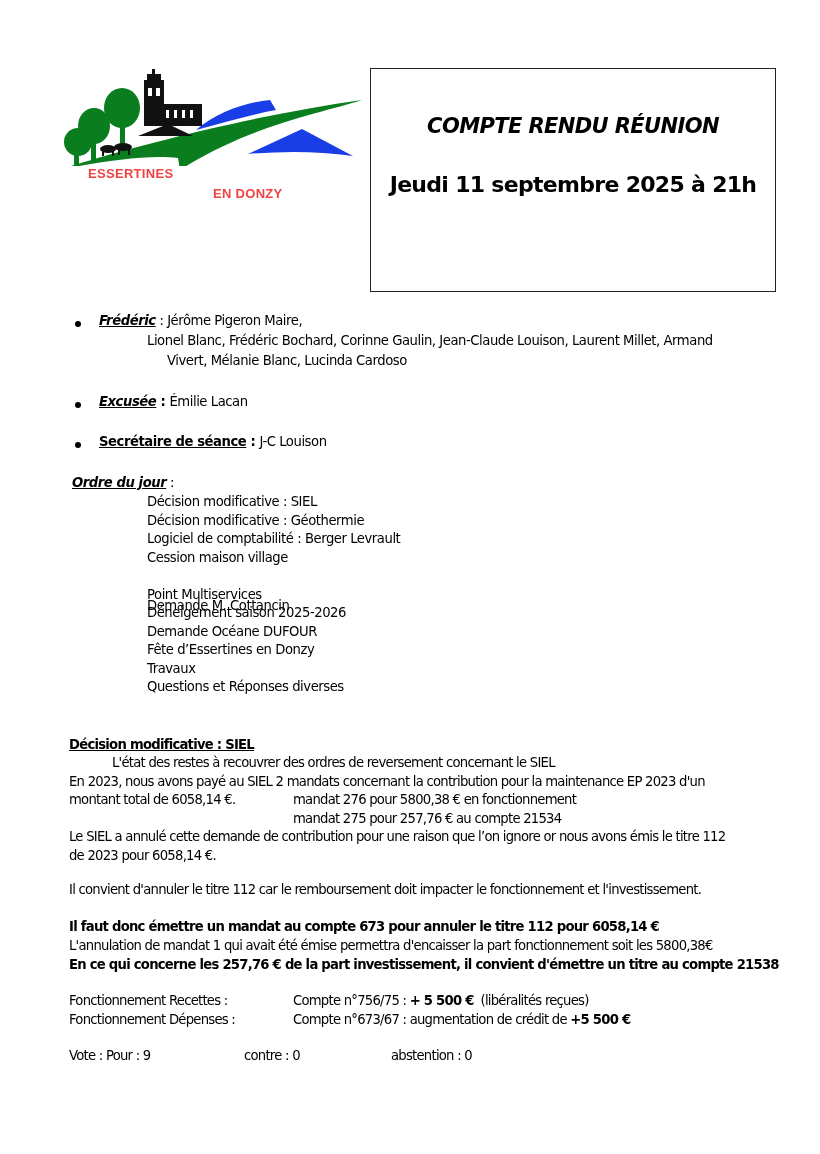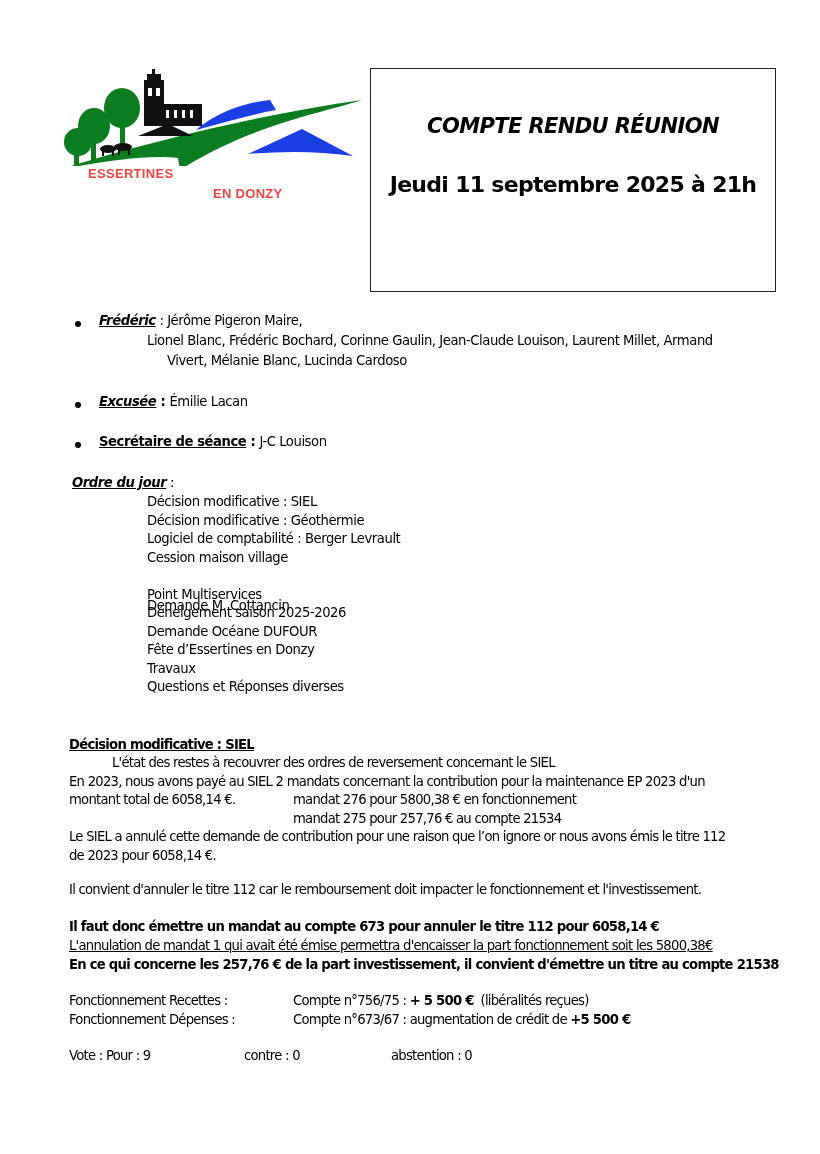--- a/index.html
+++ b/index.html
@@ -119,21 +119,21 @@
 <div class="abs t tight" style="left:69px; top:773px;">En 2023, nous avons payé au SIEL 2 mandats concernant la contribution pour la maintenance EP 2023 d'un</div>
 <div class="abs t tight" style="left:69px; top:791px;">montant total de 6058,14 €.</div>
 <div class="abs t tight" style="left:293px; top:791px;">mandat 276 pour 5800,38 € en fonctionnement</div>
 <div class="abs t tight" style="left:293px; top:810px;">mandat 275 pour 257,76 € au compte 21534</div>
 <div class="abs t tight" style="left:69px; top:828px;">Le SIEL a annulé cette demande de contribution pour une raison que l’on ignore or nous avons émis le titre 112</div>
 <div class="abs t tight" style="left:69px; top:847px;">de 2023 pour 6058,14 €.</div>
 
 <div class="abs t tight" style="left:69px; top:881px;">Il convient d'annuler le titre 112 car le remboursement doit impacter le fonctionnement et l'investissement.</div>
 
 <div class="abs t b tight" style="left:69px; top:918px;">Il faut donc émettre un mandat au compte 673 pour annuler le titre 112 pour 6058,14 €</div>
-<div class="abs t tight" style="left:69px; top:937px;text-decoration:underline;">L'annulation de mandat 1 qui avait été émise permettra d'encaisser la part fonctionnement soit les 5800,38€</div>
+<div class="abs t tight" style="left:69px; top:937px;">L'annulation de mandat 1 qui avait été émise permettra d'encaisser la part fonctionnement soit les 5800,38€</div>
 <div class="abs t b tight" style="left:69px; top:956px;">En ce qui concerne les 257,76 € de la part investissement, il convient d'émettre un titre au compte 21538</div>
 
 <div class="abs t tight" style="left:69px; top:992px;">Fonctionnement Recettes :</div>
 <div class="abs t tight" style="left:293px; top:992px;">
   <span>Compte n°756/75 : </span><span class="b">+ 5 500 €</span><span style="white-space:pre;">  (libéralités reçues)</span>
 </div>
 <div class="abs t tight" style="left:69px; top:1011px;">Fonctionnement Dépenses :</div>
 <div class="abs t tight" style="left:293px; top:1011px;">
   <span>Compte n°673/67 : augmentation de crédit de </span><span class="b">+5 500 €</span>
 </div>

